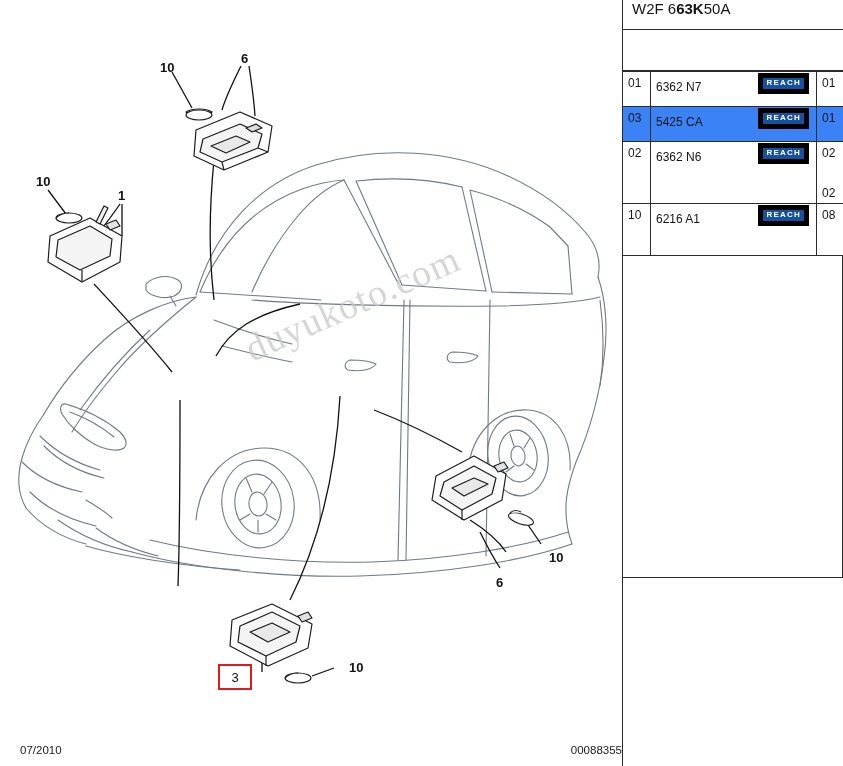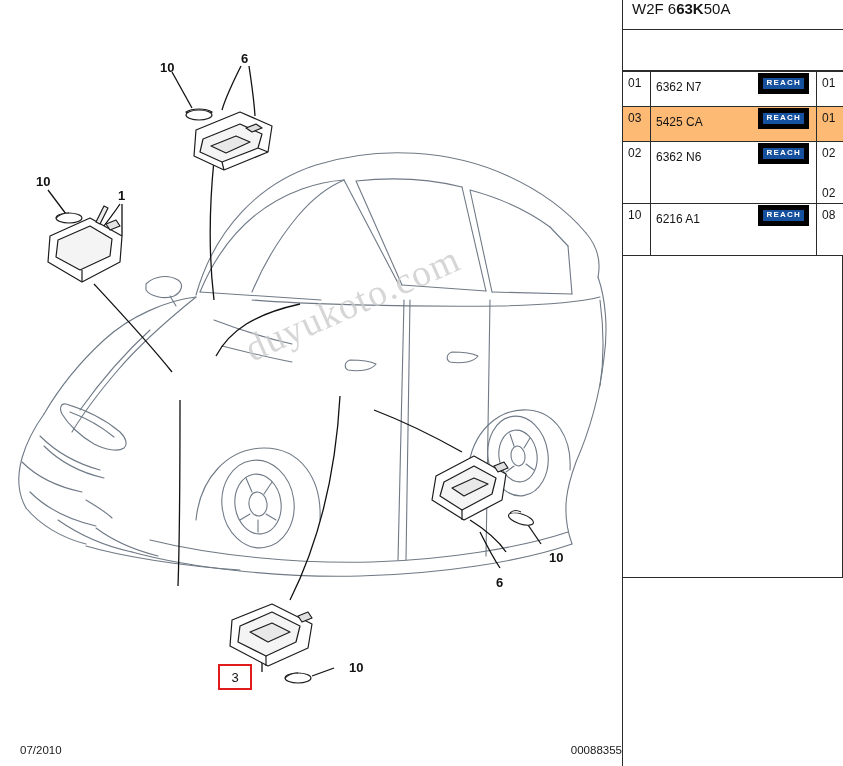--- a/index.html
+++ b/index.html
@@ -113,21 +113,21 @@
   td.col-ref {
     width: 166px;
     position: relative;
   }
   td.col-qty {
     width: 27px;
     text-align: left;
     border-left: none;
   }
   tr.highlight td {
-    background: #fdba74;
+    background: #3b82f6;
   }
   .ref-line {
     display: flex;
     align-items: flex-end;
     justify-content: space-between;
     height: 18px;
   }
   .ref-text { white-space: nowrap; }
 
   .reach-badge {

